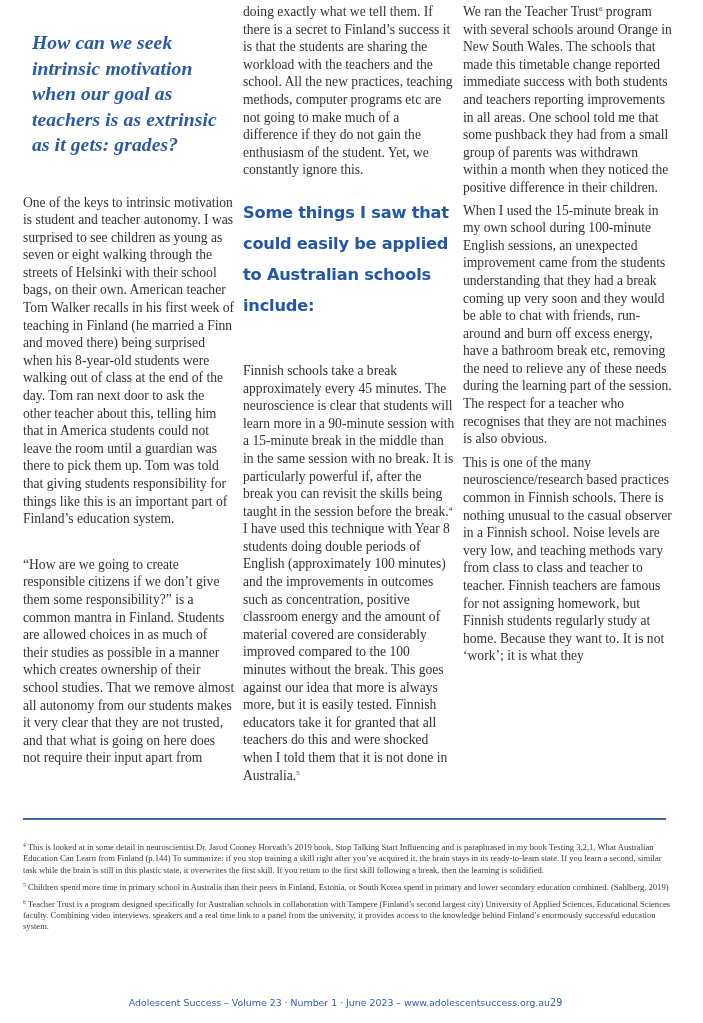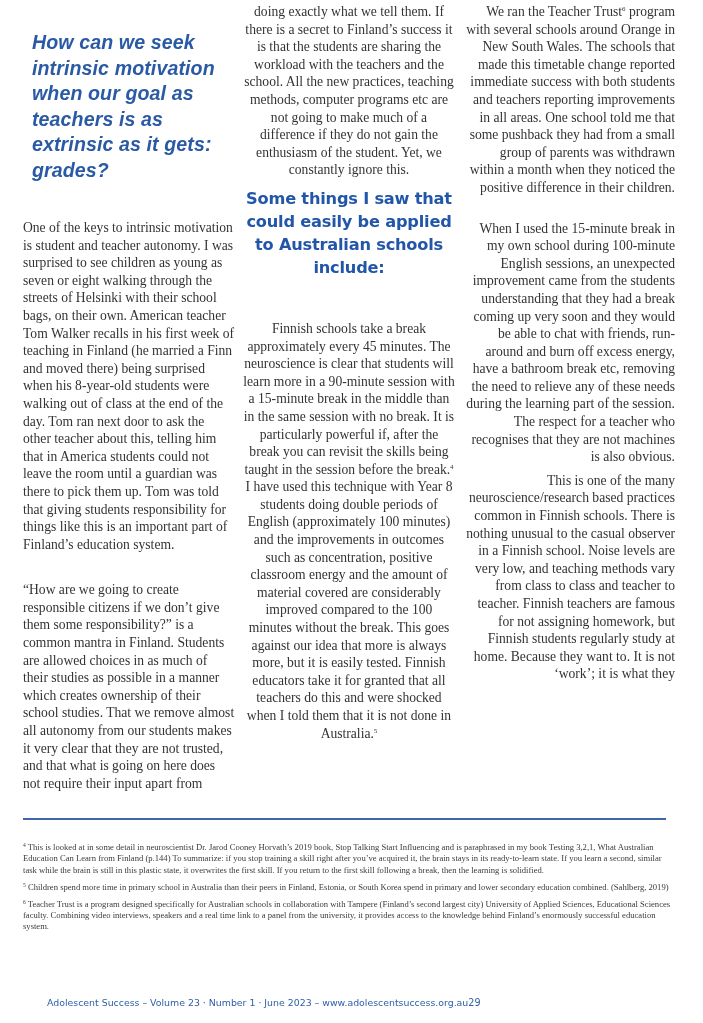--- a/index.html
+++ b/index.html
@@ -20,59 +20,59 @@
       left: 0; top: 0;
       width: 703px;
       height: 1023px;
       background: #ffffff;
     }
     .col {
       position: absolute;
       top: 0;
     }
     .col1 { left: 23px; width: 212px; }
-    .col2 { left: 243px; width: 212px; text-align: center; }
-    .col3 { left: 463px; width: 212px; text-align: right; }
+    .col2 { left: 243px; width: 212px; }
+    .col3 { left: 463px; width: 212px; }
 
     .pull-title {
       margin: 30px 0 0 9px;
-      font-family: Liberation Sans, sans-serif;
+      font-family: Liberation Serif, serif;
       font-style: italic;
       font-weight: bold;
       font-size: 19.6px;
       line-height: 25.5px;
       color: #2a5aa5;
       letter-spacing: 0.1px;
     }
     .body-text {
       font-family: "Liberation Serif", "DejaVu Serif", serif;
       font-size: 13.6px;
       line-height: 17.6px;
       color: #333333;
       margin: 0;
       white-space: pre-line;
     }
     .col1 .p1 { margin-top: 36px; }
     .col1 .p2 { margin-top: 28px; }
 
     .col2 .p1 { margin-top: 3px; }
     .sub-heading {
-      margin-top: 8px;
+      margin-top: 18px;
       font-family: "DejaVu Sans", "Liberation Sans", sans-serif;
       font-weight: bold;
       font-size: 16.2px;
-      line-height: 23px;
+      line-height: 31px;
       color: #2256a8;
       white-space: pre-line;
       letter-spacing: -0.2px;
     }
     .col2 .p2 { margin-top: 41px; }
 
     .col3 .p1 { margin-top: 3px; }
-    .col3 .p2 { margin-top: 23px; }
+    .col3 .p2 { margin-top: 5px; }
     .col3 .p3 { margin-top: 6px; }
 
     sup.fn {
       font-size: 7px;
       line-height: 0;
       vertical-align: 5px;
     }
 
     .divider {
       position: absolute;
@@ -102,23 +102,22 @@
 
     .footer {
       position: absolute;
       left: 23px;
       top: 997px;
       width: 645px;
       font-family: "DejaVu Sans", "Liberation Sans", sans-serif;
       font-size: 9.4px;
       color: #2f5ea7;
       display: flex;
-      justify-content: flex-start;
+      justify-content: center;
       align-items: baseline;
-      margin-left: 24px;
     }
     .footer .page-num {
       font-weight: normal;
       font-size: 9.6px;
     }
   </style>
 </head>
 <body>
 
 <div class="page">

